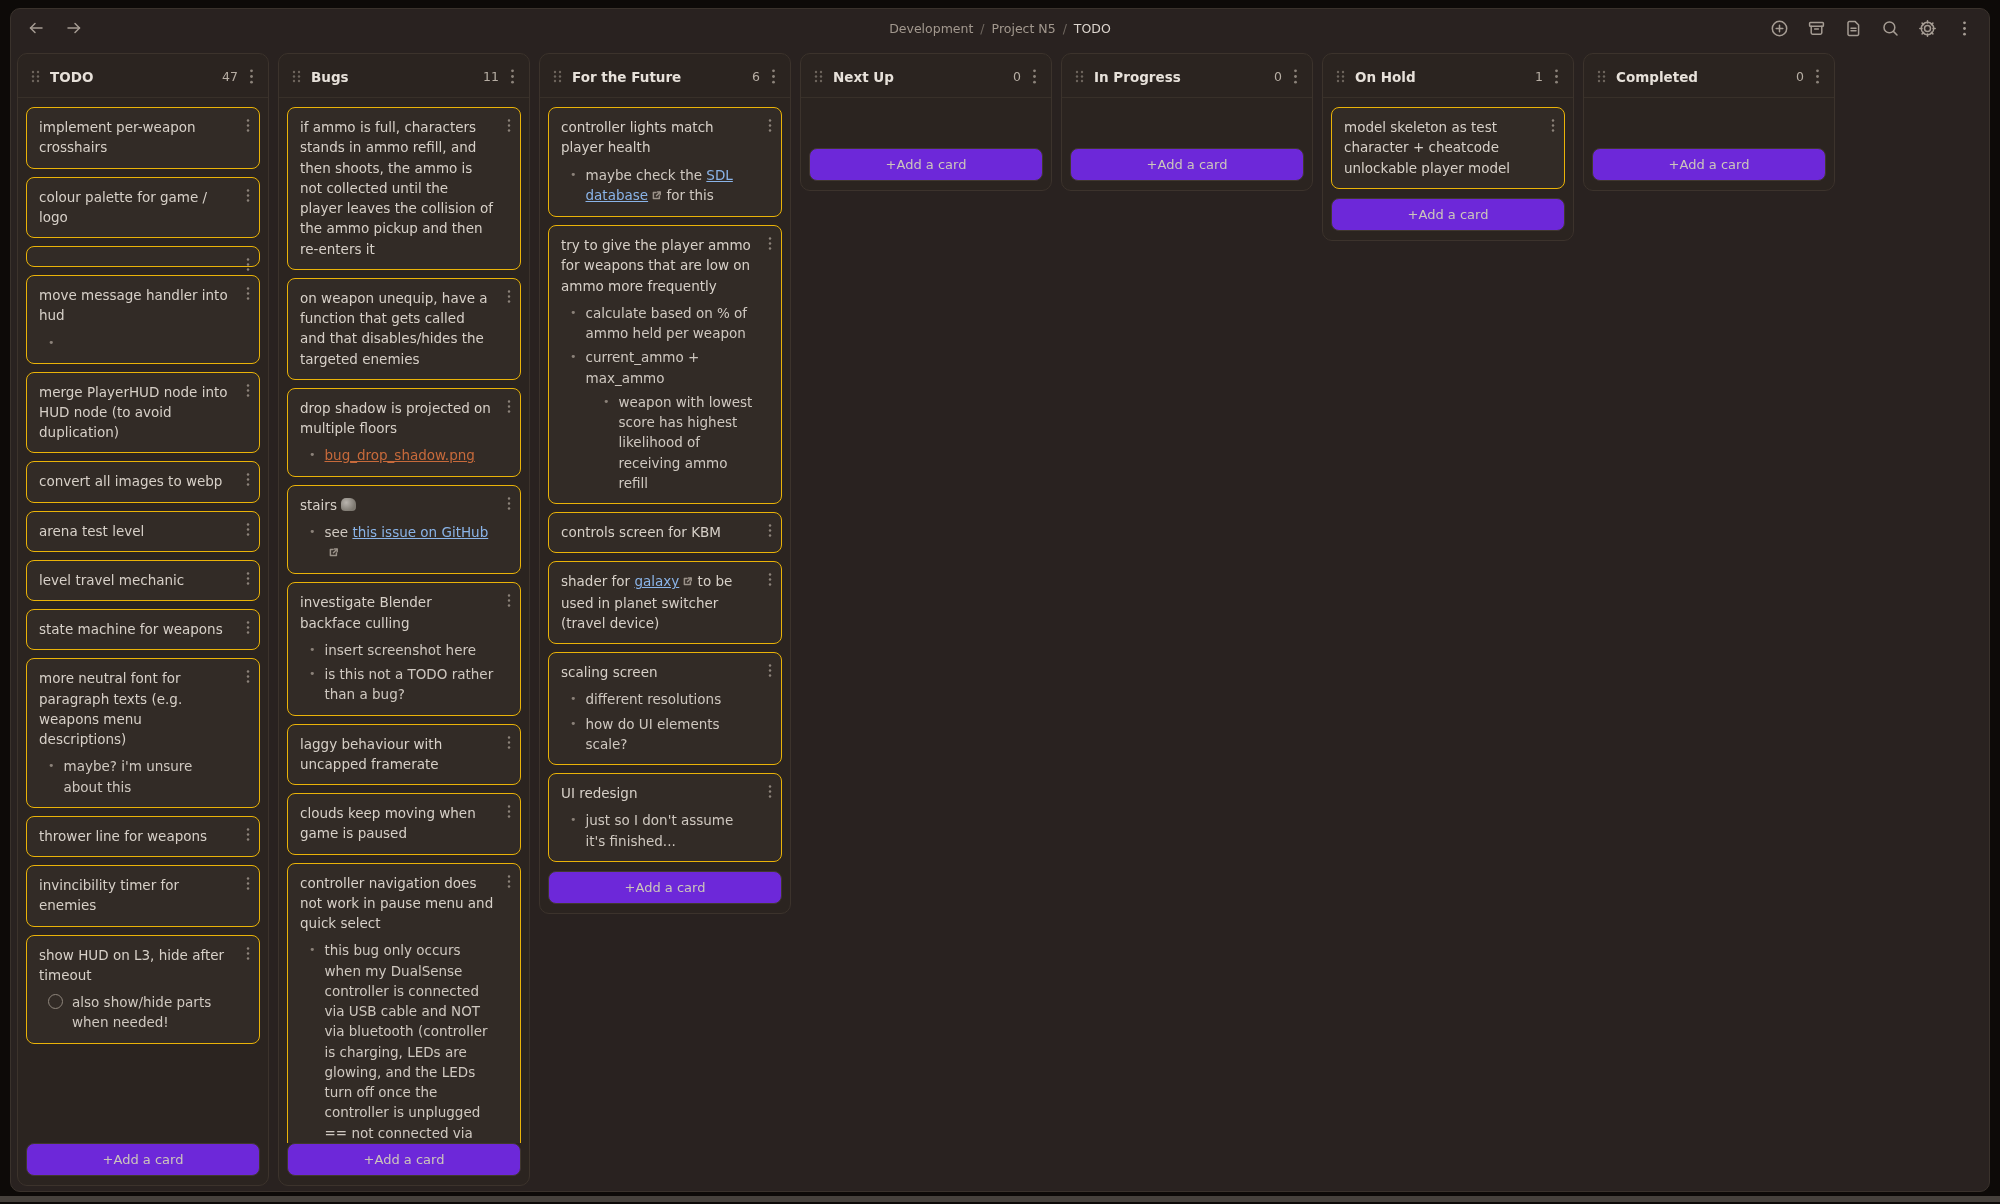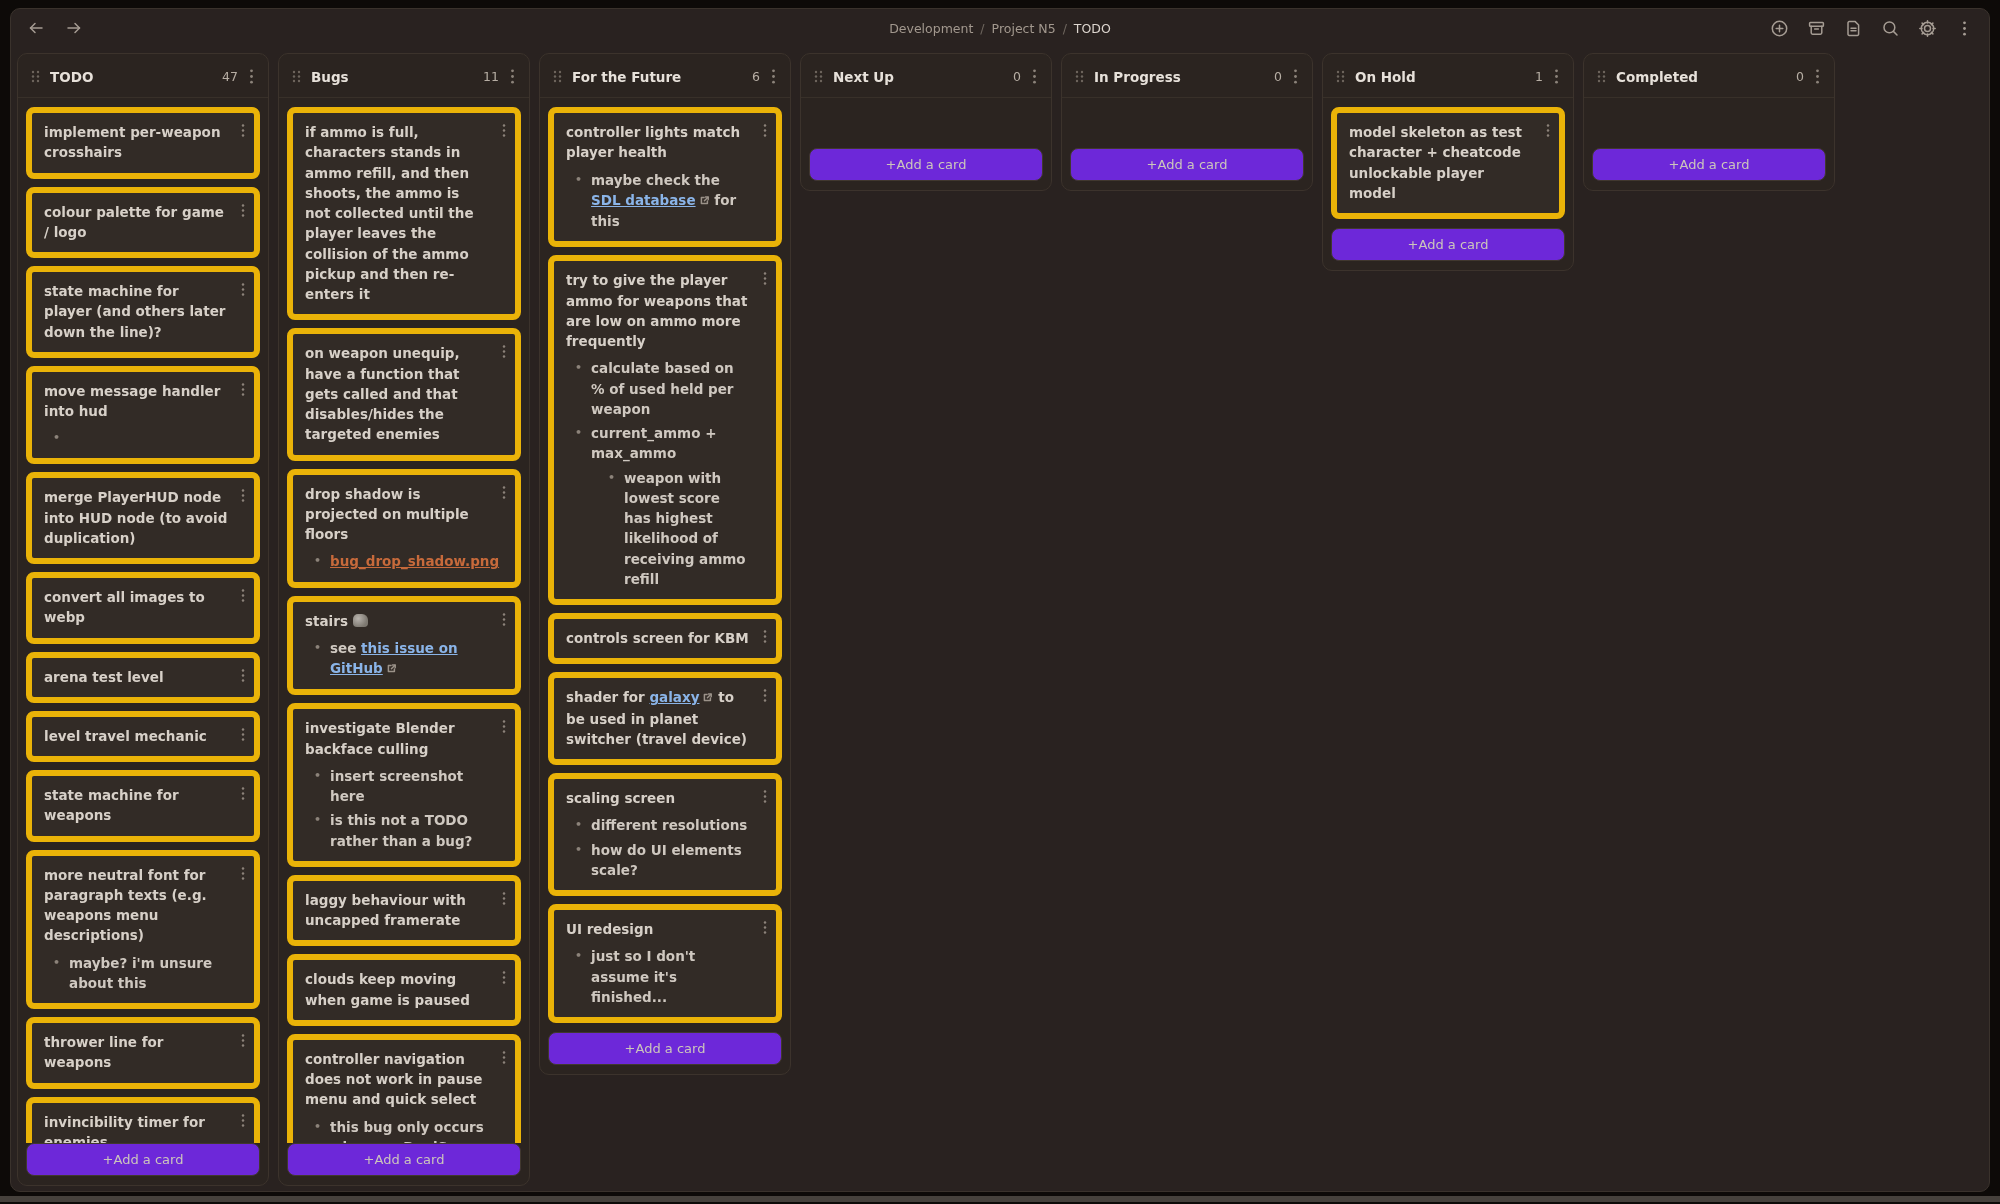--- a/index.html
+++ b/index.html
@@ -71,26 +71,25 @@
     display:flex; align-items:center; justify-content:center; padding:2px;
   }
   .drag-handle { color:#6e665e; cursor:grab; display:flex; }
   .cards {
     padding:9px 8px; display:flex; flex-direction:column; gap:8px;
     overflow:hidden; flex:1 1 auto; min-height:50px;
   }
   .card {
     position:relative;
     background:#322b26;
-    border:6px solid #eab308;
+    border:1px solid #eab308;
     border-radius:8px;
     padding:9px 26px 10px 12px;
     cursor:pointer;
     flex:0 0 auto;
-    font-weight:bold;
   }
   .card-kebab { position:absolute; top:8px; right:7px; }
   .card-text { font-size:13.5px; line-height:1.5; color:#d7d0c8; }
   .bullets { margin-top:7px; display:flex; flex-direction:column; gap:4px; }
   .bullet { display:flex; gap:9px; font-size:13.5px; line-height:1.5; color:#cfc8c0; padding-left:9px; }
   .bullet.lvl2 { padding-left:42px; }
   .bullet .marker { color:#8c837a; flex:0 0 auto; font-size:11px; line-height:20px; }
   .bullet .marker.circle {
     width:15px; height:15px; border:1.5px solid #8f867c; border-radius:50%;
     margin-top:2px; cursor:pointer;
@@ -256,21 +255,20 @@
           <div class="card">
             <button class="card-kebab">
               <svg width="4" height="15" viewBox="0 0 4 15" fill="none" stroke="currentColor" stroke-width="1.5" stroke-linecap="round" stroke-linejoin="round">
                 <g fill="currentColor" stroke="none">
                   <circle cx="2" cy="2.4" r="1.25"></circle>
                   <circle cx="2" cy="7.5" r="1.25"></circle>
                   <circle cx="2" cy="12.6" r="1.25"></circle>
                 </g>
               </svg>
             </button>
-            <div class="card-text"><span>state machine for player (and others later down the line)?</span></div>
           </div>
           <div class="card">
             <button class="card-kebab">
               <svg width="4" height="15" viewBox="0 0 4 15" fill="none" stroke="currentColor" stroke-width="1.5" stroke-linecap="round" stroke-linejoin="round">
                 <g fill="currentColor" stroke="none">
                   <circle cx="2" cy="2.4" r="1.25"></circle>
                   <circle cx="2" cy="7.5" r="1.25"></circle>
                   <circle cx="2" cy="12.6" r="1.25"></circle>
                 </g>
               </svg>
@@ -619,21 +617,21 @@
                   <circle cx="2" cy="2.4" r="1.25"></circle>
                   <circle cx="2" cy="7.5" r="1.25"></circle>
                   <circle cx="2" cy="12.6" r="1.25"></circle>
                 </g>
               </svg>
             </button>
             <div class="card-text"><span>try to give the player ammo for weapons that are low on ammo more frequently</span></div>
             <div class="bullets">
               <div class="bullet">
                 <span class="marker">•</span>
-                <span><span>calculate based on % of used held per weapon</span></span>
+                <span><span>calculate based on % of ammo held per weapon</span></span>
               </div>
               <div class="bullet">
                 <span class="marker">•</span>
                 <span><span>current_ammo + max_ammo</span></span>
               </div>
               <div class="bullet lvl2">
                 <span class="marker">•</span>
                 <span><span>weapon with lowest score has highest likelihood of receiving ammo refill</span></span>
               </div>
             </div>

